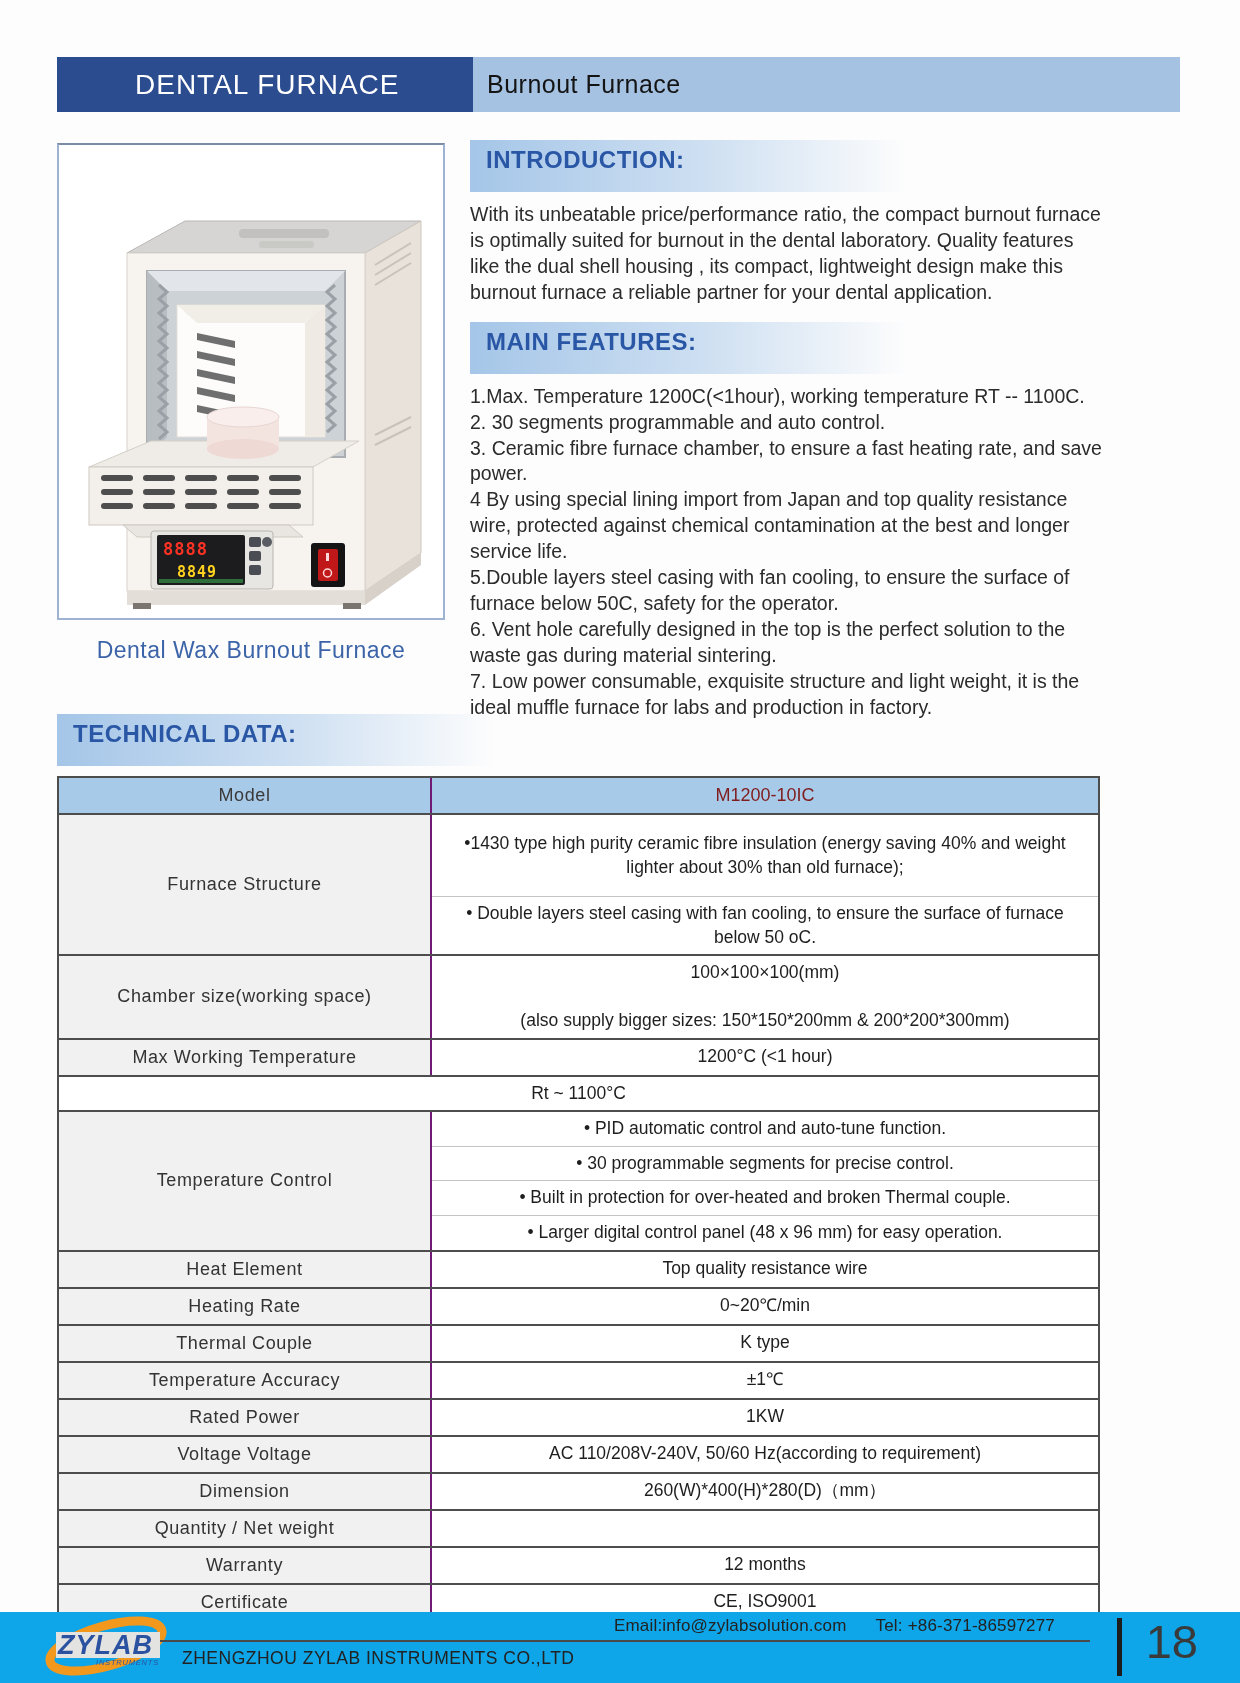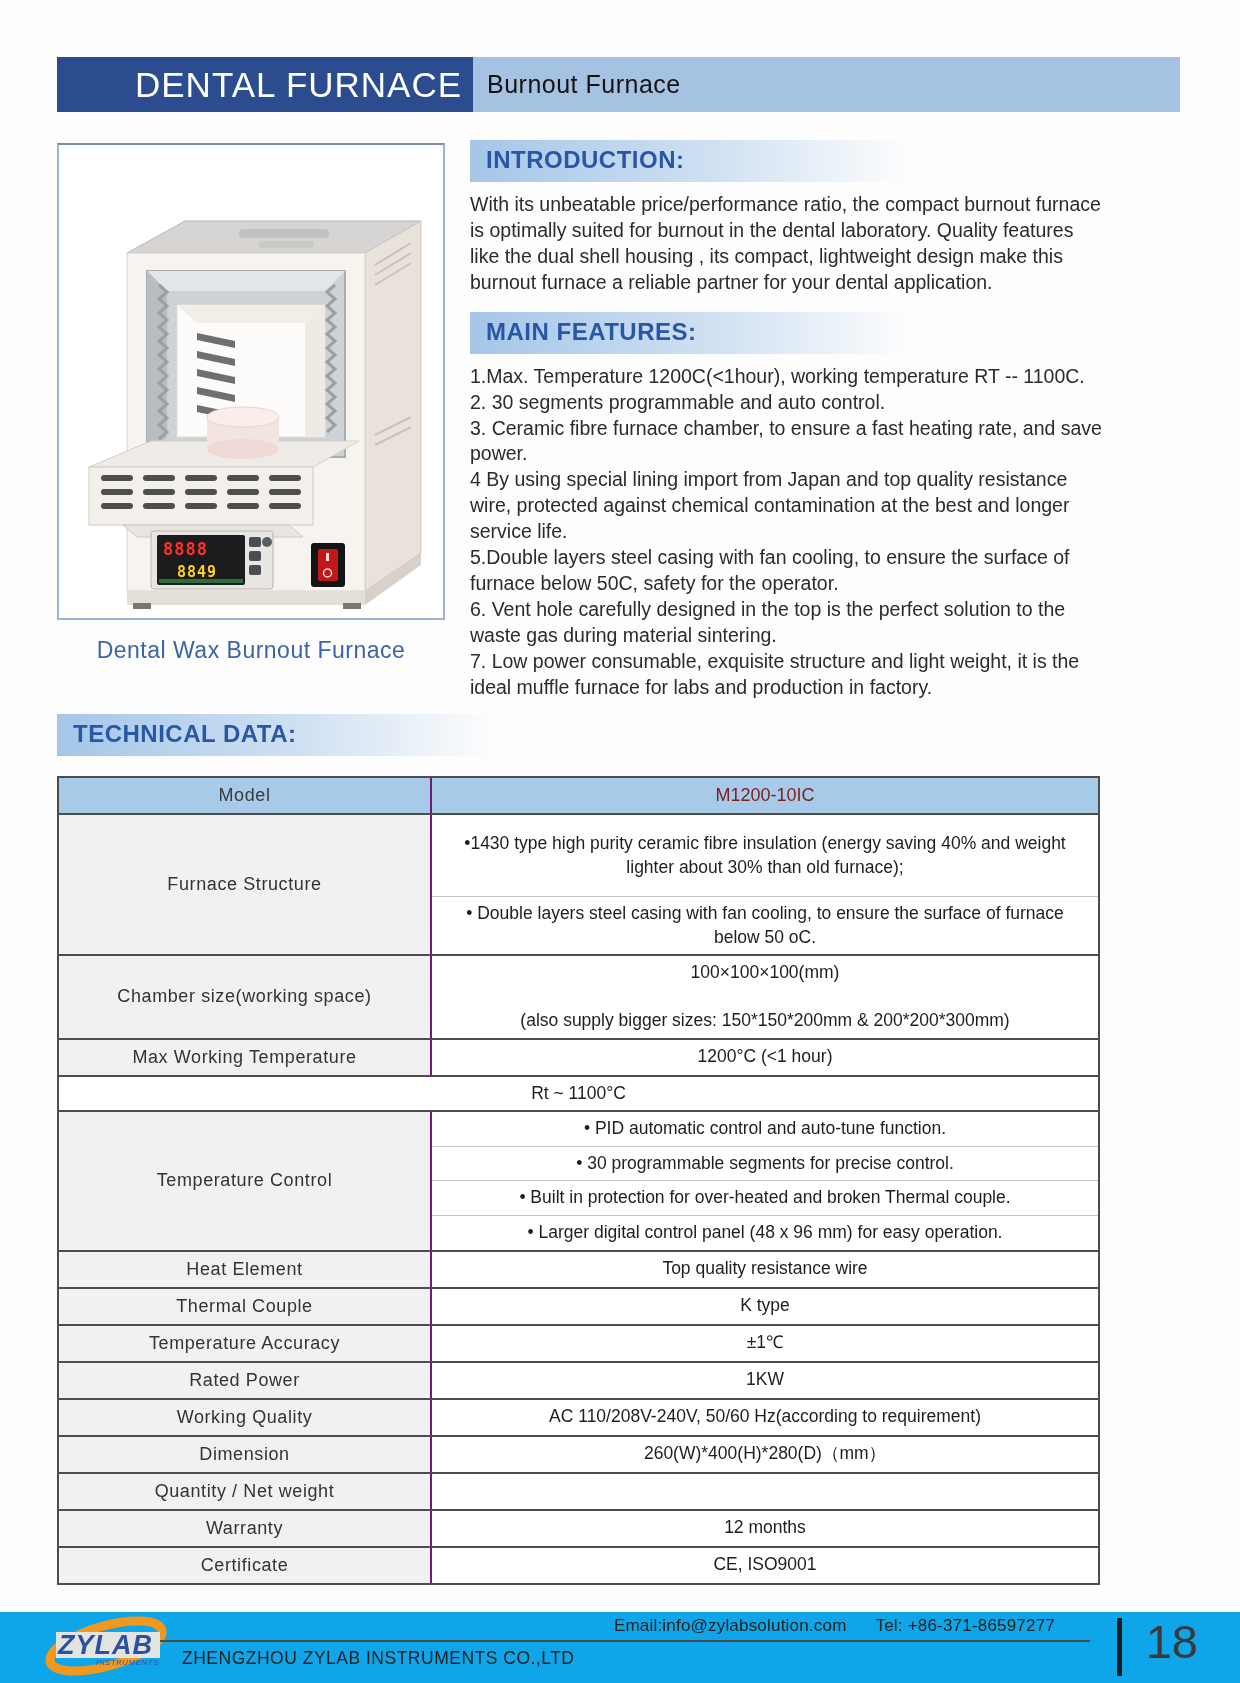--- a/index.html
+++ b/index.html
@@ -7,39 +7,39 @@
   .page {
     position:relative; width:1240px; height:1683px; margin:0 auto;
     background:#fdfdfd; font-family:"Liberation Sans", sans-serif; color:#262626;
     overflow:hidden;
   }
   
   .top-banner { position:absolute; left:57px; top:57px; width:1123px; height:55px; background:#a5c2e2; }
   .top-banner-dark {
     position:absolute; left:0; top:0; width:416px; height:55px; background:#2c4c90;
     display:flex; align-items:center; padding-left:78px;
-    color:#ffffff; font-size:35px; letter-spacing:1px;
+    color:#ffffff; font-size:28px; letter-spacing:1px;
   }
   .top-banner-light-label {
     position:absolute; left:430px; top:0; height:55px; display:flex; align-items:center;
     color:#141414; font-size:25px; letter-spacing:0.5px;
   }
   
   .photo-frame {
     position:absolute; left:57px; top:143px; width:388px; height:477px;
     background:#ffffff; border:2px solid #9eb3d2; border-top-color:#7c8aa5;
   }
   .photo-caption {
     position:absolute; left:57px; top:637px; width:388px; text-align:center;
     color:#3c64a8; font-size:23px; letter-spacing:0.5px;
   }
   
   .right-col { position:absolute; left:470px; top:140px; width:636px; }
   .section-head {
-    width:438px; padding:6px 0 8px 16px;
+    width:438px; padding:6px 0 18px 16px;
     font-size:24px; font-weight:bold; color:#2a57a5; letter-spacing:0.5px;
     background:linear-gradient(90deg, #a5c6e8 0%, #cfe0f2 55%, rgba(255,255,255,0) 100%);
   }
   .body-text { margin-top:10px; font-size:19.5px; line-height:1.33; color:#2b2b2b; }
   .features-head { margin-top:16px; }
   .features-list { margin-top:10px; font-size:19.5px; line-height:1.33; color:#2b2b2b; }
   
   .tech-head { position:absolute; left:57px; top:714px; }
   .spec-table {
     position:absolute; left:57px; top:776px; width:1043px;
@@ -255,20 +255,26 @@
       </div>
     </div>
 
     <div class="spec-row">
       <div class="spec-label">Heat Element</div>
       <div class="spec-value">
           <div class="spec-cell mh-s">Top quality resistance wire</div>
         </div>
     </div>
 
+    <div class="spec-row">
+      <div class="spec-label">Heating Rate</div>
+      <div class="spec-value">
+          <div class="spec-cell mh-s">0~20℃/min</div>
+        </div>
+    </div>
 
     <div class="spec-row">
       <div class="spec-label">Thermal Couple</div>
       <div class="spec-value">
           <div class="spec-cell mh-s">K type</div>
         </div>
     </div>
 
     <div class="spec-row">
       <div class="spec-label">Temperature Accuracy</div>
@@ -278,21 +284,21 @@
     </div>
 
     <div class="spec-row">
       <div class="spec-label">Rated Power</div>
       <div class="spec-value">
           <div class="spec-cell mh-s">1KW</div>
         </div>
     </div>
 
     <div class="spec-row">
-      <div class="spec-label">Working Quality</div>
+      <div class="spec-label">Voltage Voltage</div>
       <div class="spec-value">
           <div class="spec-cell mh-s">AC 110/208V-240V, 50/60 Hz(according to requirement)</div>
         </div>
     </div>
 
     <div class="spec-row">
       <div class="spec-label">Dimension</div>
       <div class="spec-value">
           <div class="spec-cell mh-s">260(W)*400(H)*280(D)（mm）</div>
         </div>

